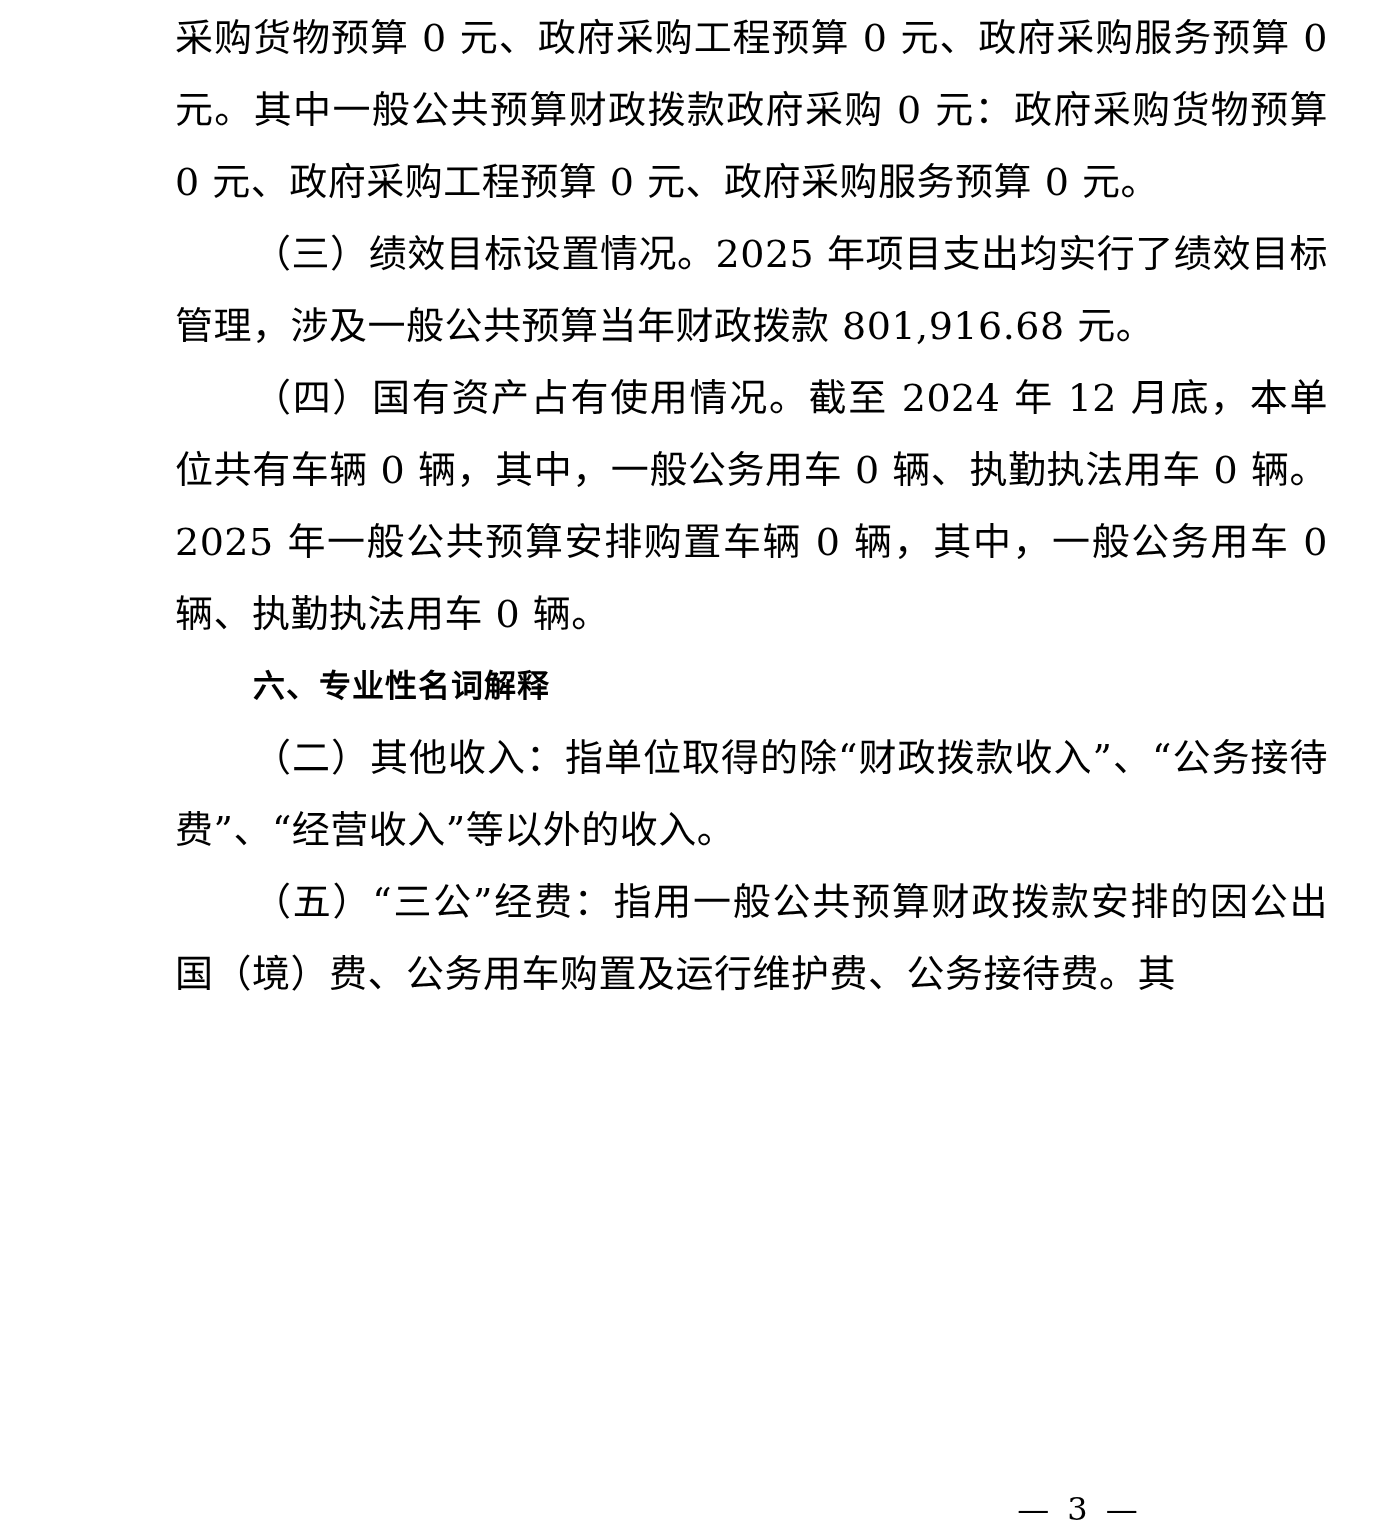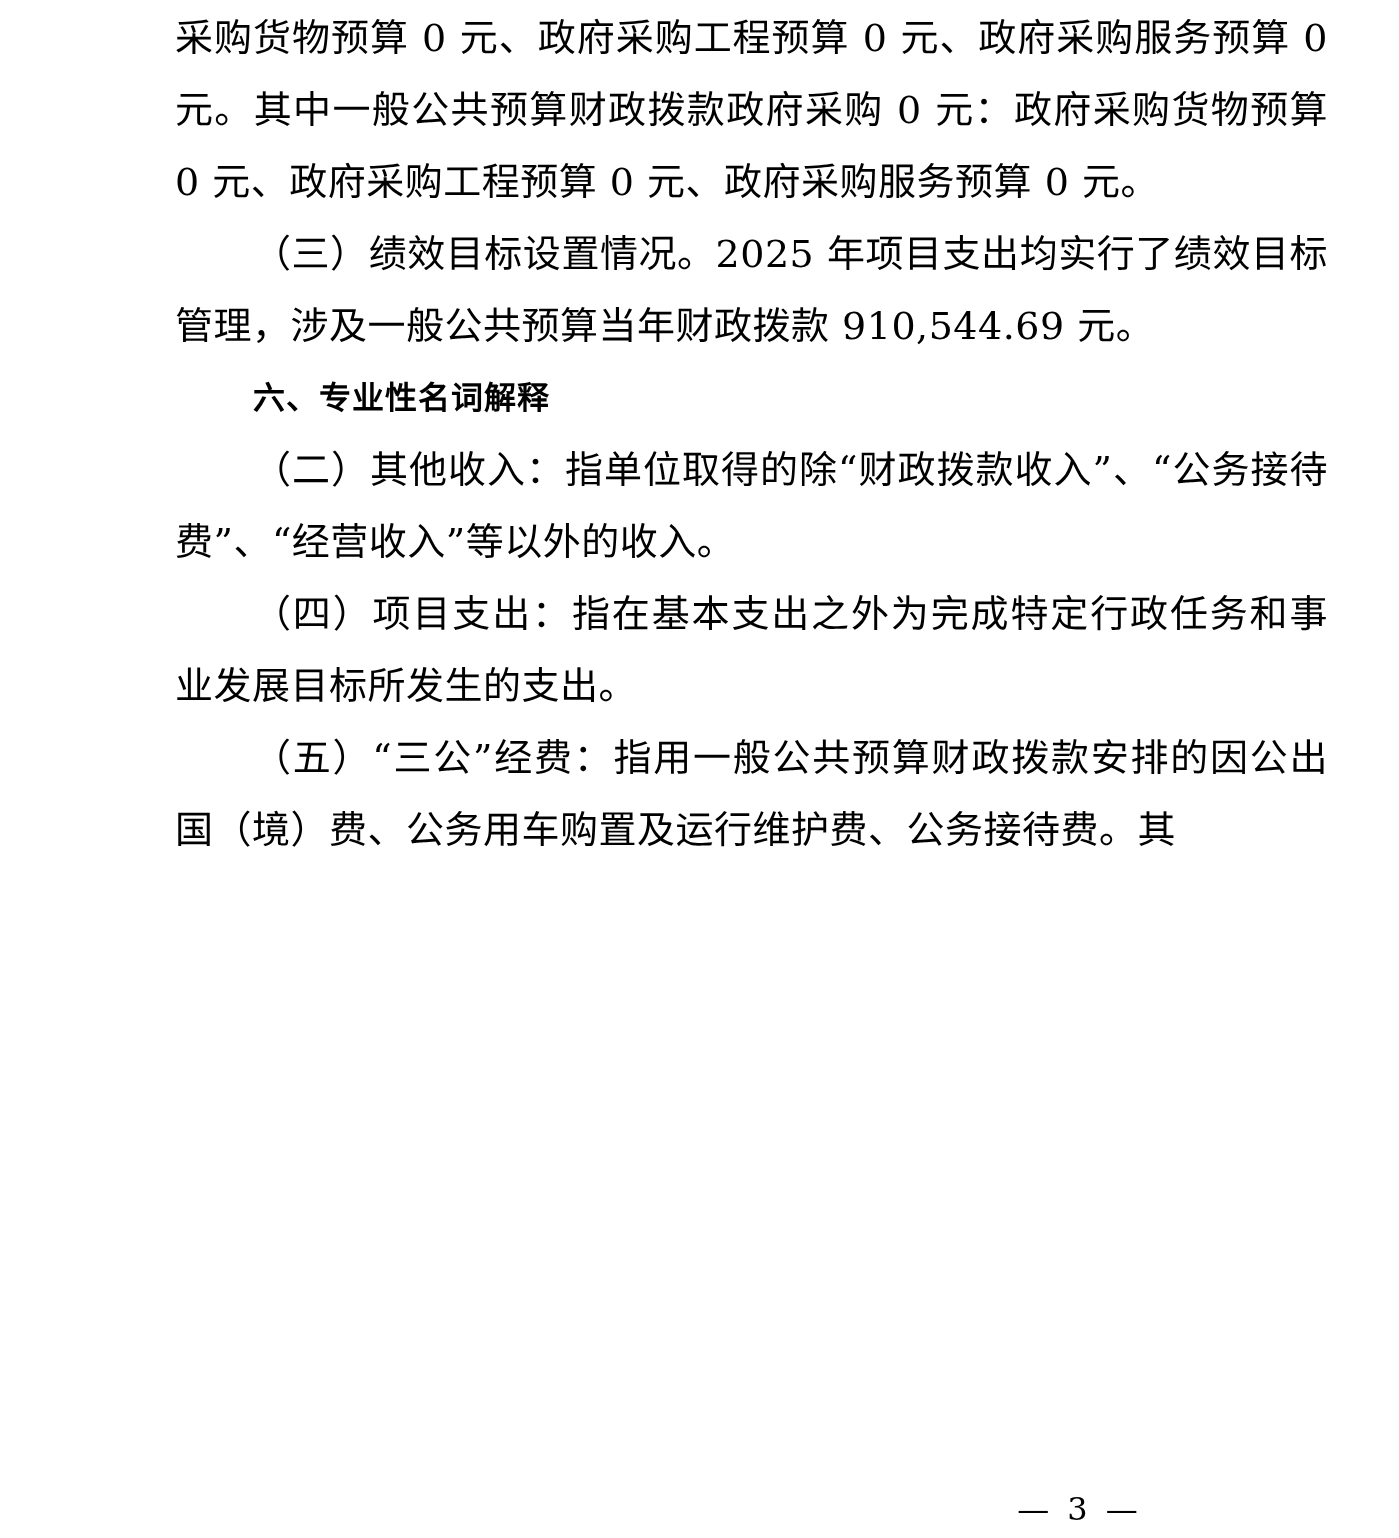--- a/index.html
+++ b/index.html
@@ -65,30 +65,30 @@
   }
 </style>
 </head>
 <body>
 
 <div class="page">
   <div class="doc-body">
 
     <p class="para">采购货物预算 0 元、政府采购工程预算 0 元、政府采购服务预算 0 元。其中一般公共预算财政拨款政府采购 0 元：政府采购货物预算 0 元、政府采购工程预算 0 元、政府采购服务预算 0 元。</p>
 
-    <p class="para indent">（三）绩效目标设置情况。2025 年项目支出均实行了绩效目标管理，涉及一般公共预算当年财政拨款 910,544.69 元。</p>
+    <p class="para indent">（三）绩效目标设置情况。2025 年项目支出均实行了绩效目标管理，涉及一般公共预算当年财政拨款 801,916.68 元。</p>
 
+    <p class="para indent">（四）国有资产占有使用情况。截至 2024 年 12 月底，本单位共有车辆 0 辆，其中，一般公务用车 0 辆、执勤执法用车 0 辆。2025 年一般公共预算安排购置车辆 0 辆，其中，一般公务用车 0 辆、执勤执法用车 0 辆。</p>
 
     <p class="heading">六、专业性名词解释</p>
 
 
     <p class="para indent">（二）其他收入：指单位取得的除“财政拨款收入”、“公务接待费”、“经营收入”等以外的收入。</p>
 
 
-    <p class="para indent">（四）项目支出：指在基本支出之外为完成特定行政任务和事业发展目标所发生的支出。</p>
 
     <p class="para indent">（五）“三公”经费：指用一般公共预算财政拨款安排的因公出国（境）费、公务用车购置及运行维护费、公务接待费。其</p>
 
   </div>
 </div>
 
 <div class="footer">
   <span class="page-num">— 3 —</span>
 </div>
 

